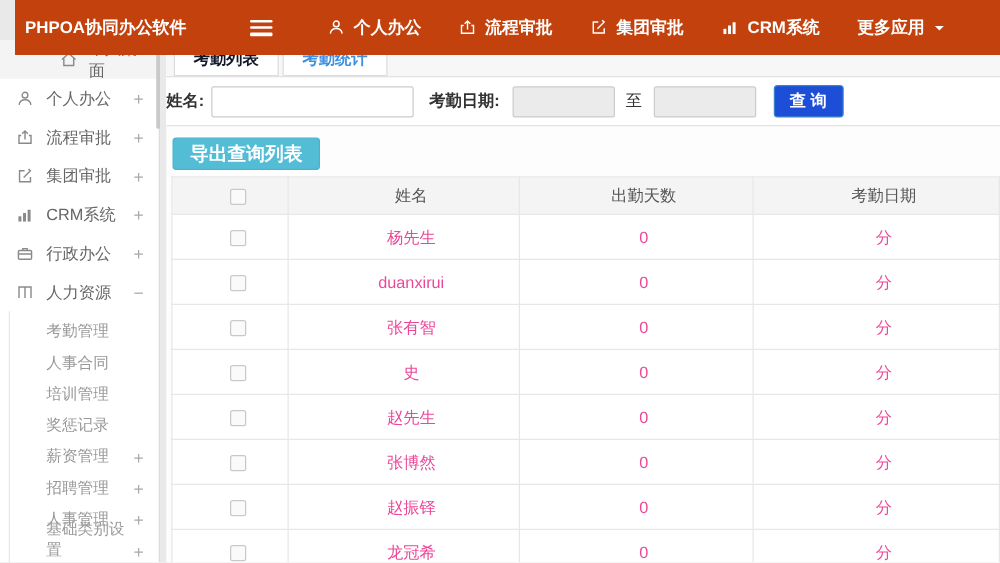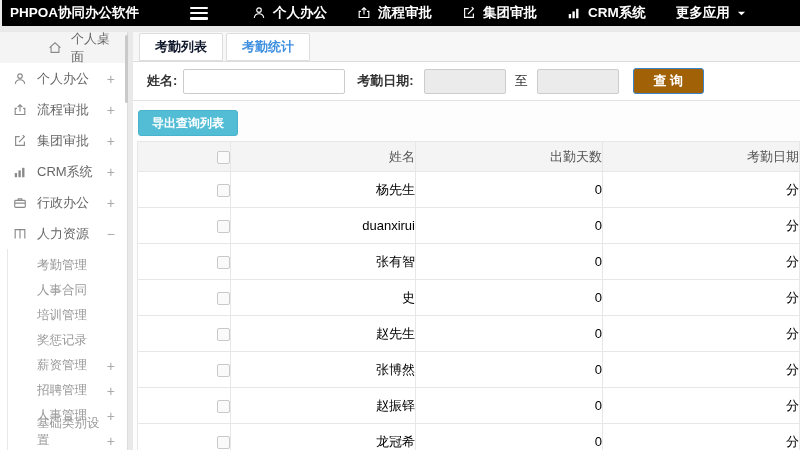--- a/index.html
+++ b/index.html
@@ -1,21 +1,21 @@
 <!DOCTYPE html>
 <html><head>
 <meta charset="utf-8">
 <style>
   * { margin:0; padding:0; box-sizing:border-box; }
   html,body { width:800px; height:450px; overflow:hidden; background:#e9e9e9;
     font-family:"Liberation Sans","DejaVu Sans",sans-serif; font-size:13px; }
   .page { position:relative; width:800px; height:450px; }
 
   
-  .topbar { position:absolute; top:0; left:2px; right:0; height:26px; background:#000000;
+  .topbar { position:absolute; top:0; left:12px; right:0; height:44px; background:#c2410c;
     display:flex; align-items:center; color:#fff; z-index:5; }
   .logo { width:136px; padding-left:8px; font-weight:bold; font-size:13.5px; white-space:nowrap; }
   .hamburger { margin-left:52px; width:18px; height:13px; display:flex; flex-direction:column;
     justify-content:space-between; cursor:pointer; }
   .hamburger span { display:block; height:2.5px; background:#fff; border-radius:1px; }
   .topnav { display:flex; margin-left:44px; gap:30px; }
   .topnav .nav-item { display:flex; align-items:center; gap:7px; font-weight:600;
     font-size:13.5px; cursor:pointer; white-space:nowrap; }
   .topnav .nav-item .ic { display:flex; align-items:center; }
 
@@ -36,37 +36,37 @@
 
   
   .content { position:absolute; top:32px; left:133px; right:0; bottom:0; background:#fdfdfd; overflow:hidden; }
   .tabbar { height:30px; background:#f7f7f7; border-bottom:1px solid #ddd; display:flex;
     align-items:flex-end; padding-left:6px; gap:3px; }
   .tab { height:28px; line-height:26px; padding:0 15px; background:#fff; border:1px solid #ddd;
     border-radius:2px 2px 0 0; font-weight:bold; color:#0f172a; cursor:pointer; white-space:nowrap; }
   .tab.active { color:#3f90e0; }
 
   .formbar { height:39px; background:#fff; border-bottom:1px solid #e3e3e3; display:flex;
-    align-items:center; padding-left:14px; color:#333; }
+    align-items:center; padding-left:0; color:#333; }
   .formbar label { font-weight:bold; white-space:nowrap; }
   .txt { height:25px; border:1px solid #ccc; border-radius:2px; background:#fff; padding:0 5px; font-size:13px; }
   .txt.name { width:162px; margin:0 12px 0 6px; }
   .txt.gray { width:82px; background:#ebebeb; }
   .to-label { margin:0 9px; color:#333; }
-  .btn-query { margin-left:14px; width:71px; height:26px; background:#a16207; border:1px solid #3a84cc;
+  .btn-query { margin-left:14px; width:56px; height:26px; background:#1d4ed8; border:1px solid #3a84cc;
     color:#fff; font-weight:bold; font-size:13px; border-radius:3px; cursor:pointer; }
 
   .toolrow { height:40px; padding:9px 0 0 5px; }
   .btn-export { height:26px; padding:0 13px; background:#54bdd6; border:1px solid #49b2cc; color:#fff;
-    font-weight:bold; font-size:12px; border-radius:3px; cursor:pointer; }
+    font-weight:bold; font-size:15px; border-radius:3px; cursor:pointer; }
 
   table { border-collapse:collapse; width:calc(100% - 4px); margin-left:4px; table-layout:fixed; }
-  th, td { border:1px solid #e7e7e7; text-align:right; font-weight:normal; }
+  th, td { border:1px solid #e7e7e7; text-align:center; font-weight:normal; }
   th { background:#f4f4f4; height:30px; color:#555; padding-left:12px; }
-  td { height:36px; color:#000000; padding-left:12px; background:#fff; }
+  td { height:36px; color:#ec4899; padding-left:12px; background:#fff; }
   col.c-check { width:93px; }
   col.c-name  { width:185px; }
   col.c-days  { width:187px; }
   .cb { display:inline-block; width:13px; height:13px; border:1px solid #c9c9c9; background:#fafafa;
     border-radius:2px; vertical-align:middle; cursor:pointer; }
 </style>
 </head>
 <body>
 
 <div class="page">

